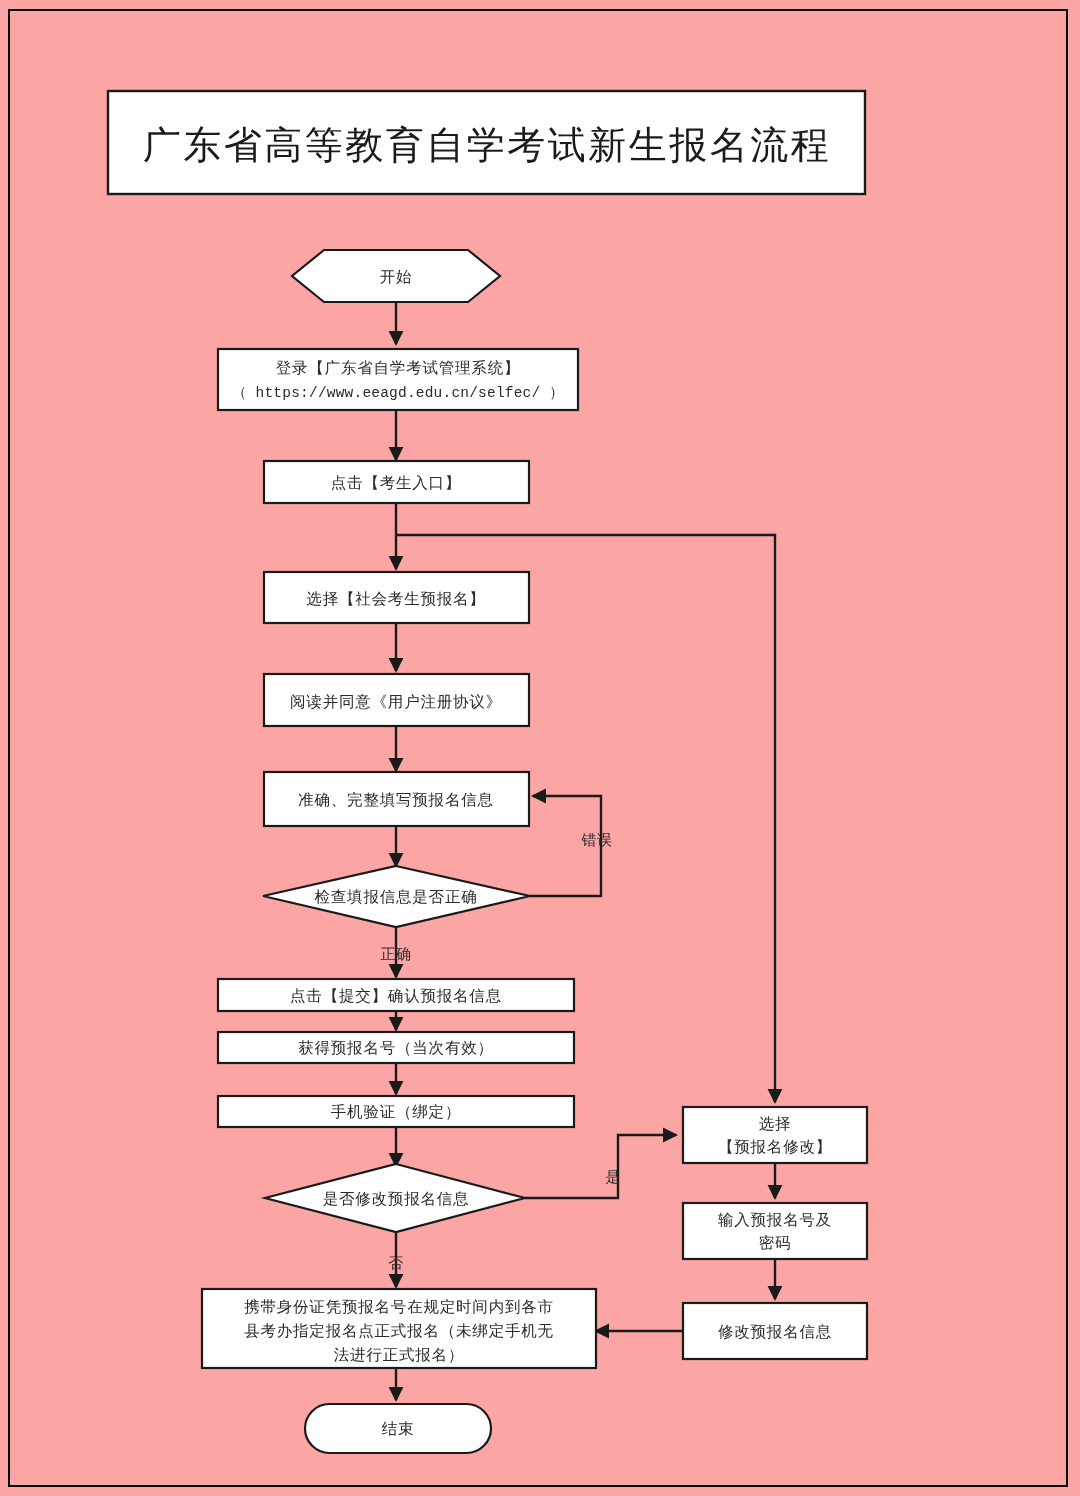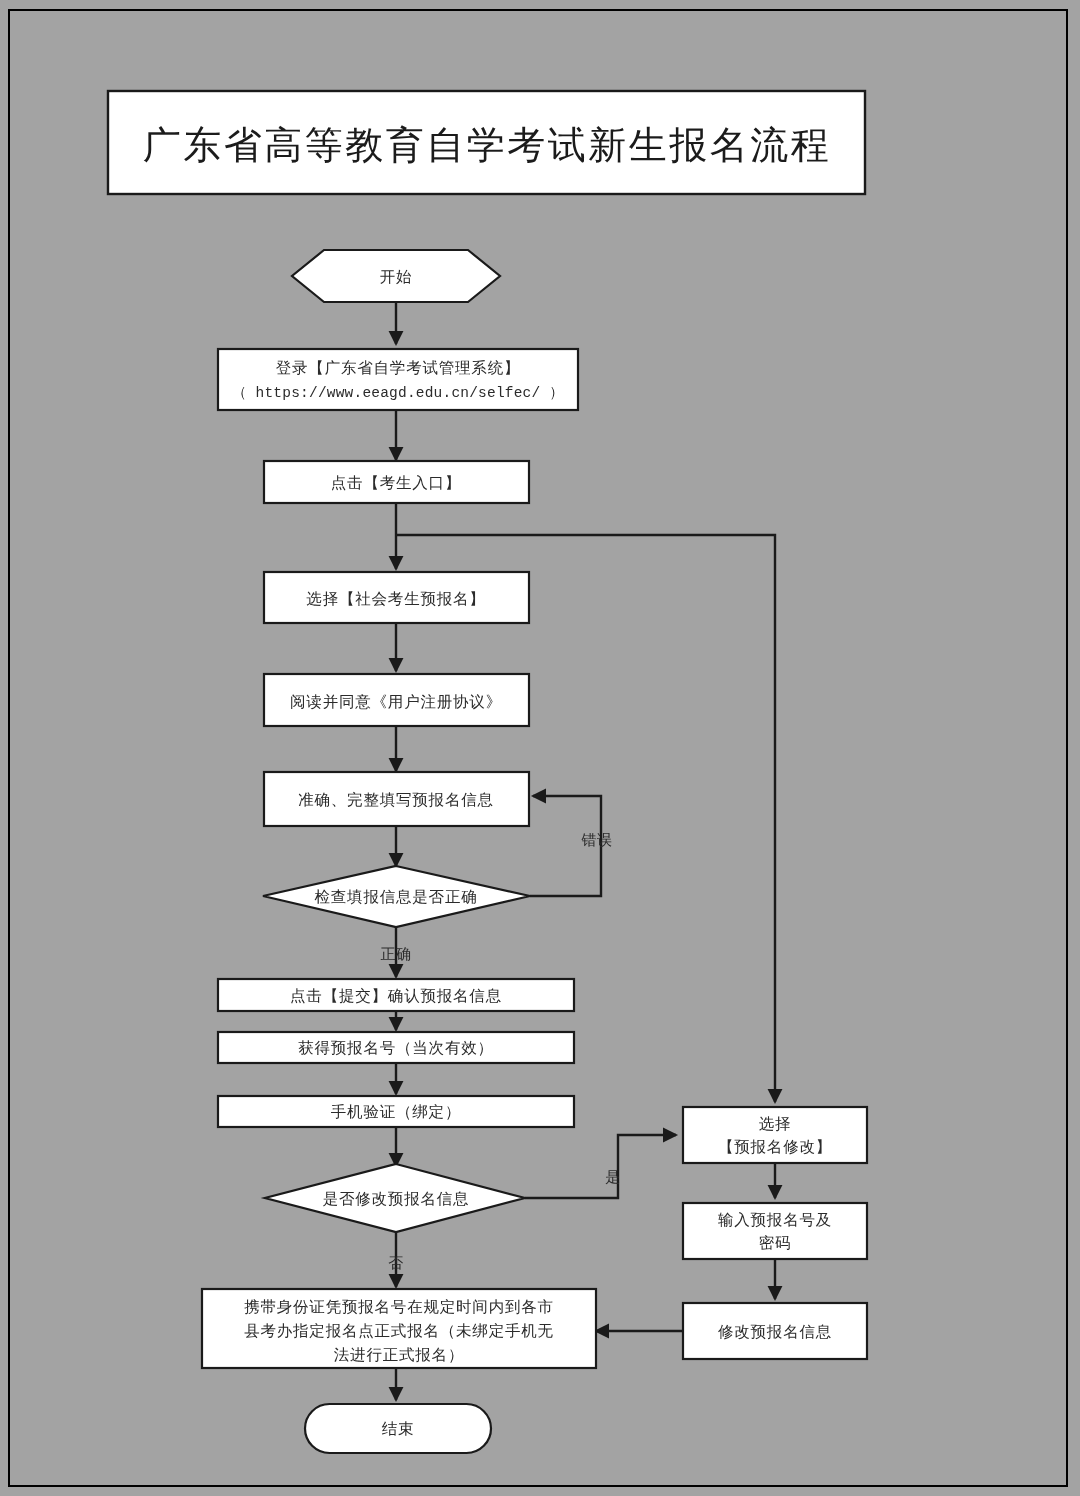--- a/index.html
+++ b/index.html
@@ -10,21 +10,21 @@
   body {
     width: 1080px;
     height: 1496px;
     font-family: "Liberation Serif", "DejaVu Serif", serif;
     overflow: hidden;
   }
   #sheet {
     position: relative;
     width: 1080px;
     height: 1496px;
-    background: #a3a3a3;
+    background: #fca5a5;
   }
   .page-frame {
     position: absolute;
     left: 8px;
     top: 9px;
     width: 1060px;
     height: 1478px;
     border: 2px solid #000000;
     box-sizing: border-box;
   }

